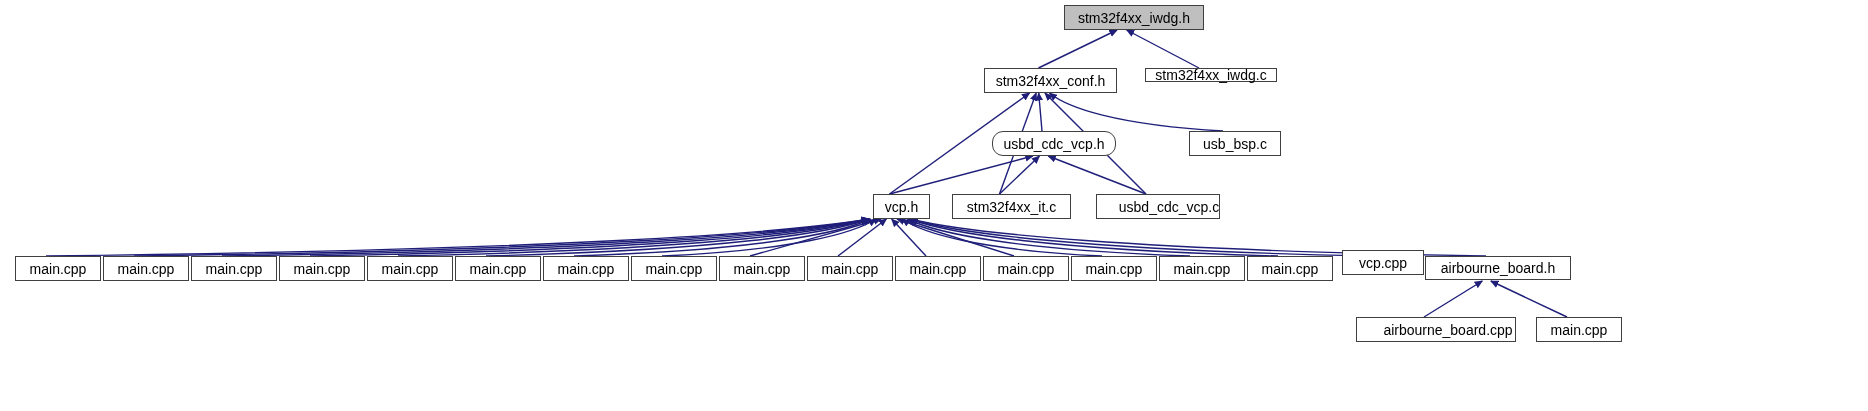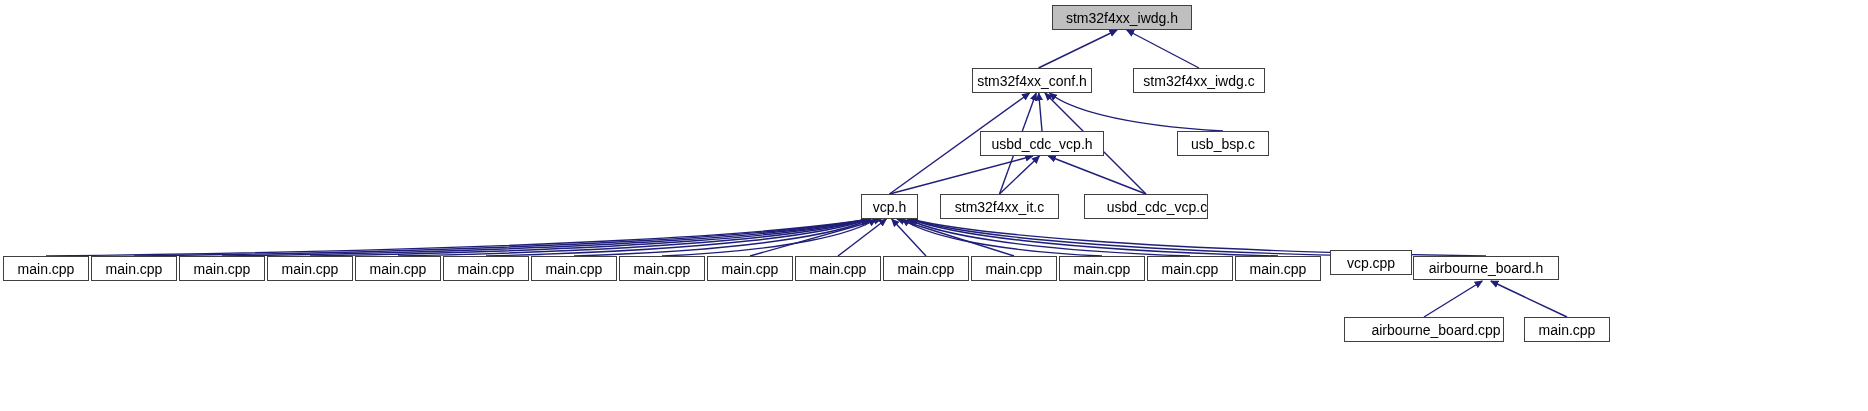--- a/index.html
+++ b/index.html
@@ -28,20 +28,21 @@
     border: 1px solid #404040;
     background: #ffffff;
     color: #000000;
     font-size: 14px;
     line-height: 1;
     display: flex;
     align-items: center;
     justify-content: center;
     white-space: nowrap;
     letter-spacing: 0px;
+    margin-left: 12px;
   }
   .node-box.highlight {
     background: #bfbfbf;
     border: 1px solid #404040;
   }
   .node-label {
     display: block;
     padding: 0 6px;
     pointer-events: none;
   }
@@ -83,27 +84,27 @@
       <path d="M 1278 256 C 1049.84 250.08, 946.8 233.06, 910 219" fill="none" stroke="#1f1f7a" stroke-width="1.4" marker-end="url(#arrow)"></path>
       <path d="M 1367.5 256 C 1083.85 250.08, 955.75 233.06, 910 219" fill="none" stroke="#1f1f7a" stroke-width="1.4" marker-end="url(#arrow)"></path>
       <path d="M 1486 256 C 1128.88 250.08, 967.6 233.06, 910 219" fill="none" stroke="#1f1f7a" stroke-width="1.4" marker-end="url(#arrow)"></path>
       <path d="M 1424 317 L 1482.28 281" fill="none" stroke="#1f1f7a" stroke-width="1.4" marker-end="url(#arrow)"></path>
       <path d="M 1567 317 L 1490.86 281" fill="none" stroke="#1f1f7a" stroke-width="1.4" marker-end="url(#arrow)"></path>
     </svg>
   <div id="nodes-layer">
       <div class="node-box highlight" style="left: 1052px; top: 5px; width: 140px; height: 25px;">
         <span class="node-label">stm32f4xx_iwdg.h</span>
       </div>
-      <div class="node-box" style="left: 972px; top: 68px; width: 120px; height: 25px;">
+      <div class="node-box" style="left: 972px; top: 68px; width: 133px; height: 25px;">
         <span class="node-label">stm32f4xx_conf.h</span>
       </div>
-      <div class="node-box" style="left: 1133px; top: 68px; width: 132px; height: 25px;">
+      <div class="node-box" style="left: 1133px; top: 68px; width: 132px; height: 14px;">
         <span class="node-label">stm32f4xx_iwdg.c</span>
       </div>
-      <div class="node-box" style="left: 980px; top: 131px; width: 124px; height: 25px;">
+      <div class="node-box" style="left: 980px; top: 131px; width: 124px; height: 25px; border-radius: 11px;">
         <span class="node-label">usbd_cdc_vcp.h</span>
       </div>
       <div class="node-box" style="left: 1177px; top: 131px; width: 92px; height: 25px;">
         <span class="node-label">usb_bsp.c</span>
       </div>
       <div class="node-box" style="left: 861px; top: 194px; width: 57px; height: 25px;">
         <span class="node-label">vcp.h</span>
       </div>
       <div class="node-box" style="left: 940px; top: 194px; width: 119px; height: 25px;">
         <span class="node-label">stm32f4xx_it.c</span>

